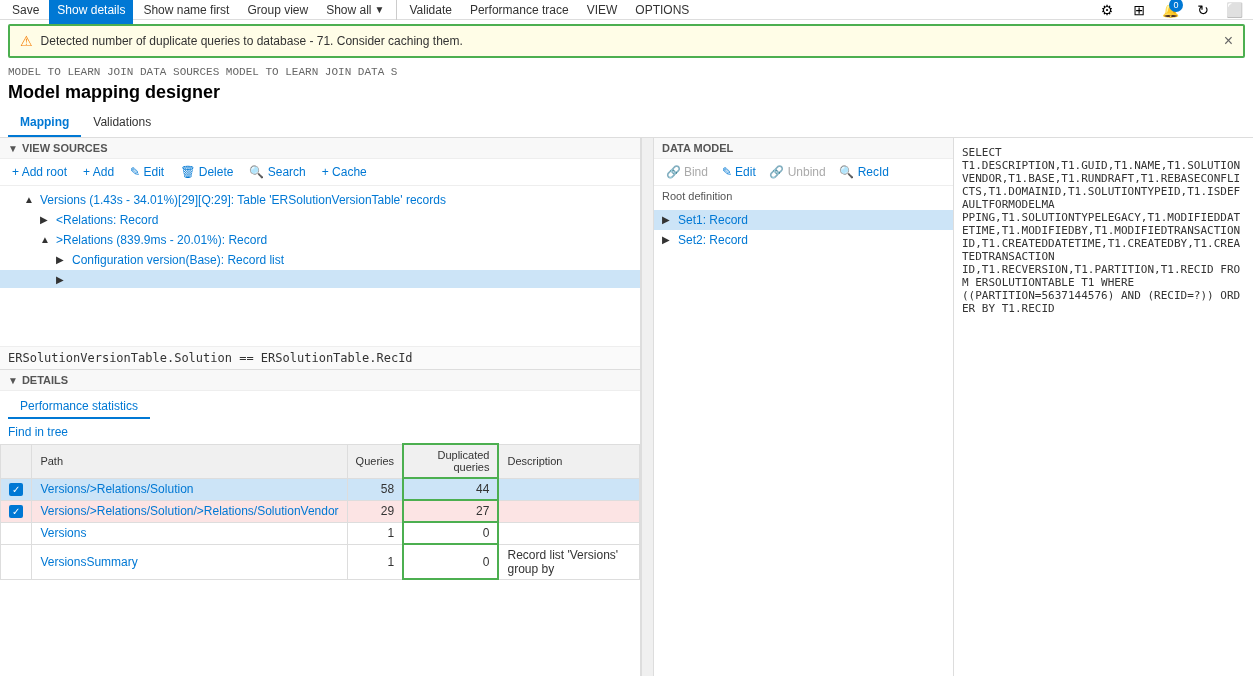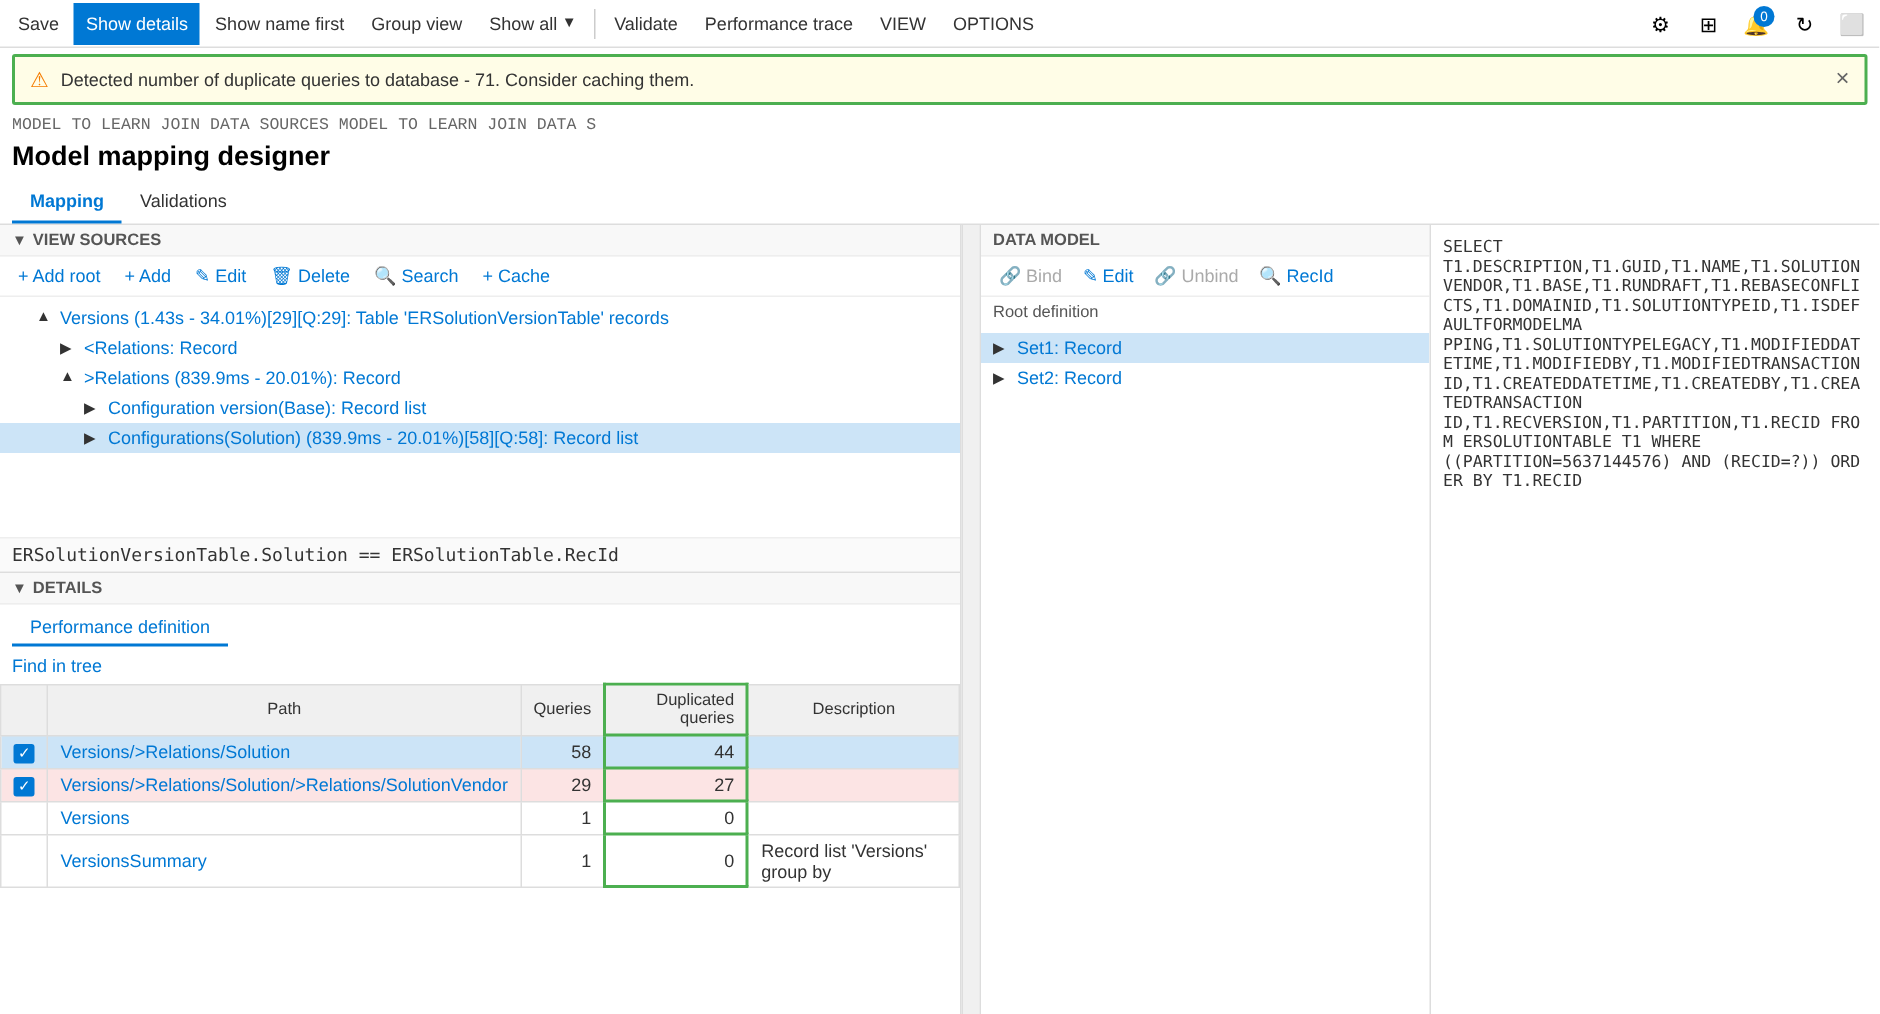--- a/index.html
+++ b/index.html
@@ -1,21 +1,21 @@
 <!DOCTYPE html>
 <html><head>
   <meta charset="utf-8">
   <style>
     * { box-sizing: border-box; margin: 0; padding: 0; }
     body { font-family: 'Segoe UI', Arial, sans-serif; font-size: 12px; background: #fff; color: #333; overflow: hidden; }
 
     
     .toolbar {
       display: flex; align-items: center; background: #fff; border-bottom: 1px solid #ddd;
-      height: 32px; padding: 0 4px; gap: 2px;
+      height: 20px; padding: 0 4px; gap: 2px;
     }
     .toolbar-btn {
       display: flex; align-items: center; gap: 3px; padding: 4px 8px; cursor: pointer;
       font-size: 12px; border: none; background: transparent; color: #333; height: 28px;
     }
     .toolbar-btn.active { background: #0078d4; color: #fff; }
     .toolbar-separator { width: 1px; height: 20px; background: #ccc; margin: 0 2px; }
     .toolbar-right { margin-left: auto; display: flex; align-items: center; gap: 4px; }
     .toolbar-icon-btn { width: 28px; height: 28px; display: flex; align-items: center; justify-content: center; cursor: pointer; border: none; background: transparent; font-size: 14px; }
 
@@ -64,21 +64,21 @@
     .formula-bar { padding: 4px 8px; font-size: 12px; color: #333; border-top: 1px solid #eee; background: #fafafa; font-family: 'Consolas', monospace; }
 
     
     .details-section { border-top: 1px solid #ddd; }
     .details-header { display: flex; align-items: center; padding: 4px 8px; font-size: 11px; font-weight: 600; color: #555; background: #f8f8f8; border-bottom: 1px solid #eee; gap: 4px; }
     .perf-tab { padding: 4px 12px; font-size: 12px; border-bottom: 2px solid #0078d4; color: #0078d4; display: inline-block; margin: 4px 8px; }
     .find-link { font-size: 12px; color: #0078d4; cursor: pointer; padding: 2px 8px 4px; display: block; }
 
     
     .perf-table { width: 100%; border-collapse: collapse; font-size: 12px; }
-    .perf-table th { background: #f0f0f0; border: 1px solid #ddd; padding: 4px 8px; text-align: center; font-weight: 500; font-size: 11px; }
+    .perf-table th { background: #f0f0f0; border: 1px solid #ddd; padding: 4px 8px; text-align: left; font-weight: 500; font-size: 11px; }
     .perf-table th.num { text-align: right; }
     .perf-table td { border: 1px solid #ddd; padding: 3px 8px; }
     .perf-table td.num { text-align: right; }
     .perf-table .dup-col { border: 2px solid #4caf50; margin-left: 40px; }
     .row-pink { background: #fce4e4; }
     .row-selected { background: #cce4f7; }
     .check-cell { width: 24px; text-align: center; }
     .blue-check { color: #fff; background: #0078d4; padding: 1px 3px; border-radius: 2px; font-size: 10px; }
 
     
@@ -175,32 +175,31 @@
       <div class="tree-item indent-2">
         <span class="tree-chevron">▲</span>
         <span class="tree-label">&gt;Relations (839.9ms - 20.01%): Record</span>
       </div>
       <div class="tree-item indent-3">
         <span class="tree-chevron">▶</span>
         <span class="tree-label">Configuration version(Base): Record list</span>
       </div>
       <div class="tree-item indent-3 selected">
         <span class="tree-chevron">▶</span>
-        <span class="tree-label">Configurations(Solution) (839.9ms - 20.01%)[58][Q:58]: Record list</span>
       </div>
     </div>
 
     <div class="formula-bar">ERSolutionVersionTable.Solution == ERSolutionTable.RecId</div>
 
     <div class="details-section">
       <div class="details-header">
         <span class="section-chevron">▼</span>
         <span>DETAILS</span>
       </div>
-      <div class="perf-tab">Performance definition</div>
+      <div class="perf-tab">Performance statistics</div>
       <a class="find-link">Find in tree</a>
 
       <div class="table-wrapper">
         <table class="perf-table">
           <thead>
             <tr>
               <th class="check-cell"></th>
               <th>Path</th>
               <th class="num">Queries</th>
               <th class="num dup-col">Duplicated queries</th>

